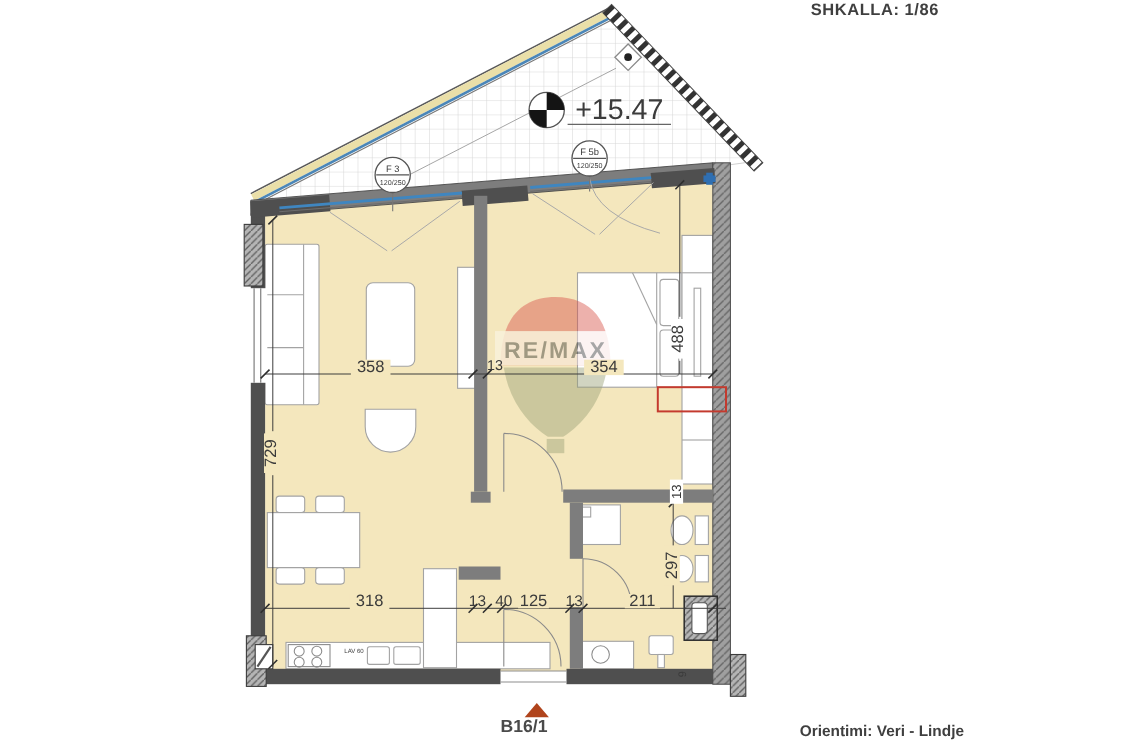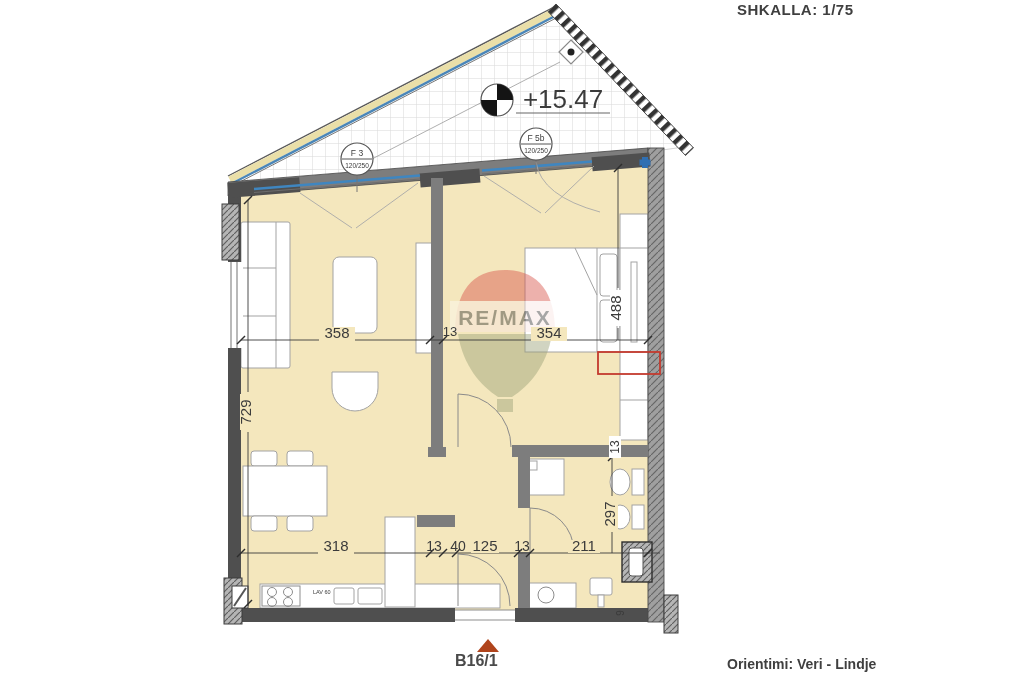--- a/index.html
+++ b/index.html
@@ -12,21 +12,21 @@
   .tri{position:absolute;left:477px;top:639px;width:0;height:0;
        border-left:11px solid transparent;border-right:11px solid transparent;
        border-bottom:13px solid #b0441c;}
   svg text{font-family:"Liberation Sans",sans-serif;fill:#3b3b3b;}
 </style>
 </head>
 <body>
 
 <div class="stage">
 
-  <div class="lbl scale-lbl">SHKALLA: 1/75</div>
+  <div class="lbl scale-lbl">SHKALLA: 1/86</div>
 
   <svg width="1024" height="683" viewBox="0 0 1024 683">
     <defs>
       <pattern id="tiles" width="13" height="13" patternUnits="userSpaceOnUse">
         <path d="M13 0H0V13" fill="none" stroke="#d7d7d7" stroke-width="1"></path>
       </pattern>
       <pattern id="checker" width="9" height="11" patternUnits="userSpaceOnUse">
         <rect width="9" height="11" fill="#fff"></rect>
         <rect width="4.5" height="11" fill="#333"></rect>
       </pattern>

